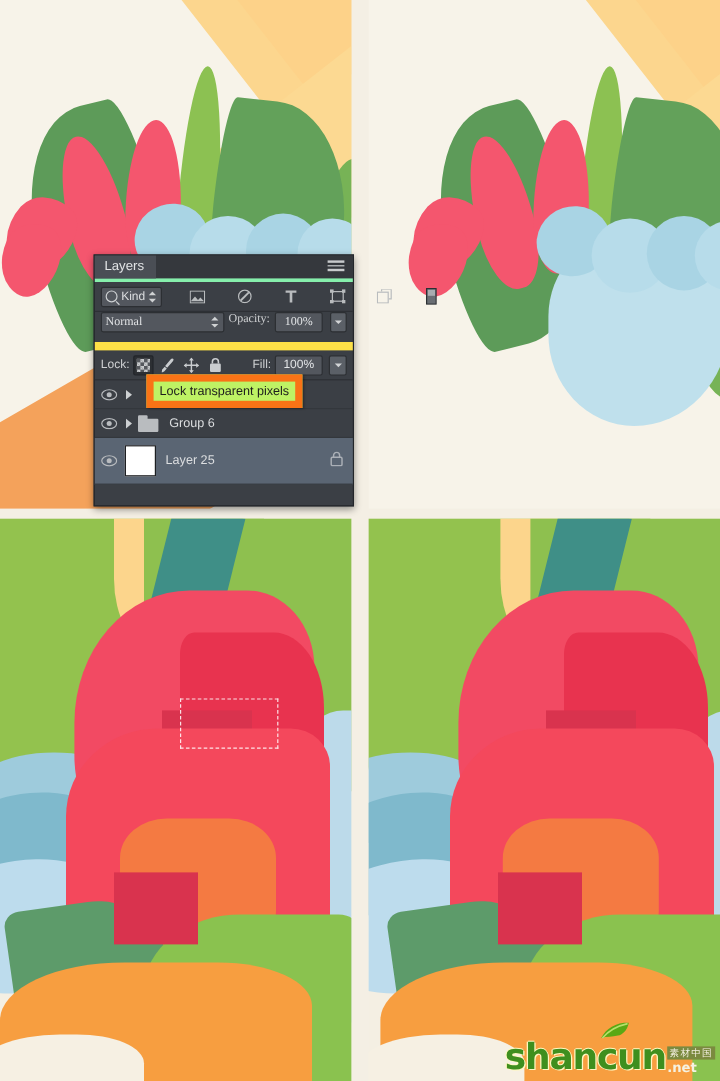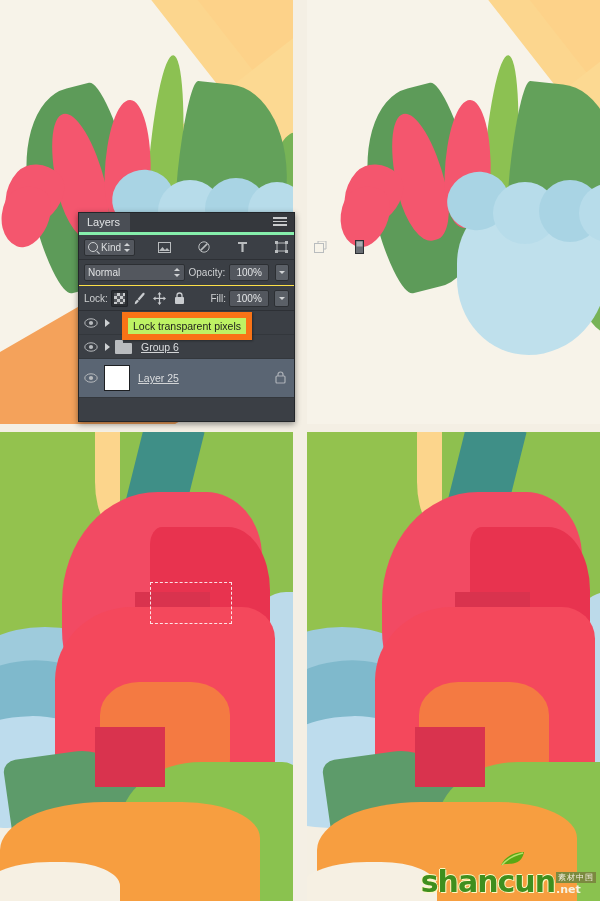--- a/index.html
+++ b/index.html
@@ -121,22 +121,22 @@
   .ps-kind .arrows{margin-left:auto;width:7px;height:11px;position:relative;flex:none;}
   .ps-kind .arrows:before,.ps-kind .arrows:after{content:"";position:absolute;left:0;
      border-left:3px solid transparent;border-right:3px solid transparent;}
   .ps-kind .arrows:before{top:1px;border-bottom:3px solid #d0d2d4;}
   .ps-kind .arrows:after{bottom:1px;border-top:3px solid #d0d2d4;}
 
   .ic{width:19px;height:17px;display:flex;align-items:center;justify-content:center;
      color:#b9bcbe;font-size:11px;flex:none;}
   .ic svg{display:block;}
 
-  .ps-blend{display:flex;align-items:center;height:25px;padding:0 5px;gap:4px;
-     border-bottom:1px solid #fde047;}
+  .ps-blend{display:flex;height:25px;padding:0 5px;gap:4px;
+     border-bottom:7px solid #fde047;font-family:Liberation Serif, serif;}
   .ps-select{display:flex;align-items:center;height:17px;background:#53575e;border:1px solid #2c2f33;
      border-radius:2px;padding:0 3px;width:110px;box-sizing:border-box;font-size:10px;color:#e0e2e4;}
   .ps-select .arrows{margin-left:auto;width:7px;height:11px;position:relative;}
   .ps-select .arrows:before,.ps-select .arrows:after{content:"";position:absolute;left:0;
      border-left:3px solid transparent;border-right:3px solid transparent;}
   .ps-select .arrows:before{top:1px;border-bottom:3px solid #d0d2d4;}
   .ps-select .arrows:after{bottom:1px;border-top:3px solid #d0d2d4;}
 
   .lbl{font-size:10px;color:#cfd1d3;white-space:nowrap;}
   .numbox{height:15px;min-width:32px;background:#53575e;border:1px solid #2c2f33;border-radius:2px;
@@ -149,21 +149,21 @@
   .ps-lock{display:flex;align-items:center;height:24px;padding:0 5px;gap:3px;
      border-bottom:1px solid #2d3035;}
   .lockbtn{width:17px;height:17px;display:flex;align-items:center;justify-content:center;flex:none;border-radius:2px;}
   .lockbtn.active{background:#2c2f33;box-shadow:inset 0 0 0 1px #22252a;}
   .checker{width:11px;height:11px;
      background-image:linear-gradient(45deg,#c8cacc 25%,transparent 25%,transparent 75%,#c8cacc 75%),
                       linear-gradient(45deg,#c8cacc 25%,#55585d 25%,#55585d 75%,#c8cacc 75%);
      background-size:6px 6px;background-position:0 0,3px 3px;}
 
   .layer-row{display:flex;align-items:center;height:23px;border-bottom:1px solid #33373c;
-     padding-left:4px;gap:3px;position:relative;text-decoration:underline;}
+     padding-left:4px;gap:3px;position:relative;}
   .layer-row.selected{background:#5a6573;}
   .eye{width:16px;height:16px;display:flex;align-items:center;justify-content:center;flex:none;}
   .tri-exp{width:10px;flex:none;display:flex;align-items:center;justify-content:center;}
   .tri-exp:after{content:"";border-top:4px solid transparent;border-bottom:4px solid transparent;
      border-left:5px solid #cdd0d2;}
   .folder{width:18px;height:14px;flex:none;position:relative;}
   .folder .b{position:absolute;left:0;bottom:0;width:17px;height:11px;background:#b9bcbf;border-radius:1px;}
   .folder .t{position:absolute;left:0;top:0;width:8px;height:4px;background:#b9bcbf;border-radius:1px 1px 0 0;}
   .layer-name{font-size:10.5px;color:#dcdee0;margin-left:5px;white-space:nowrap;}
   .thumb{width:26px;height:26px;background:#fff;border:1px solid #1d1f22;box-sizing:border-box;

